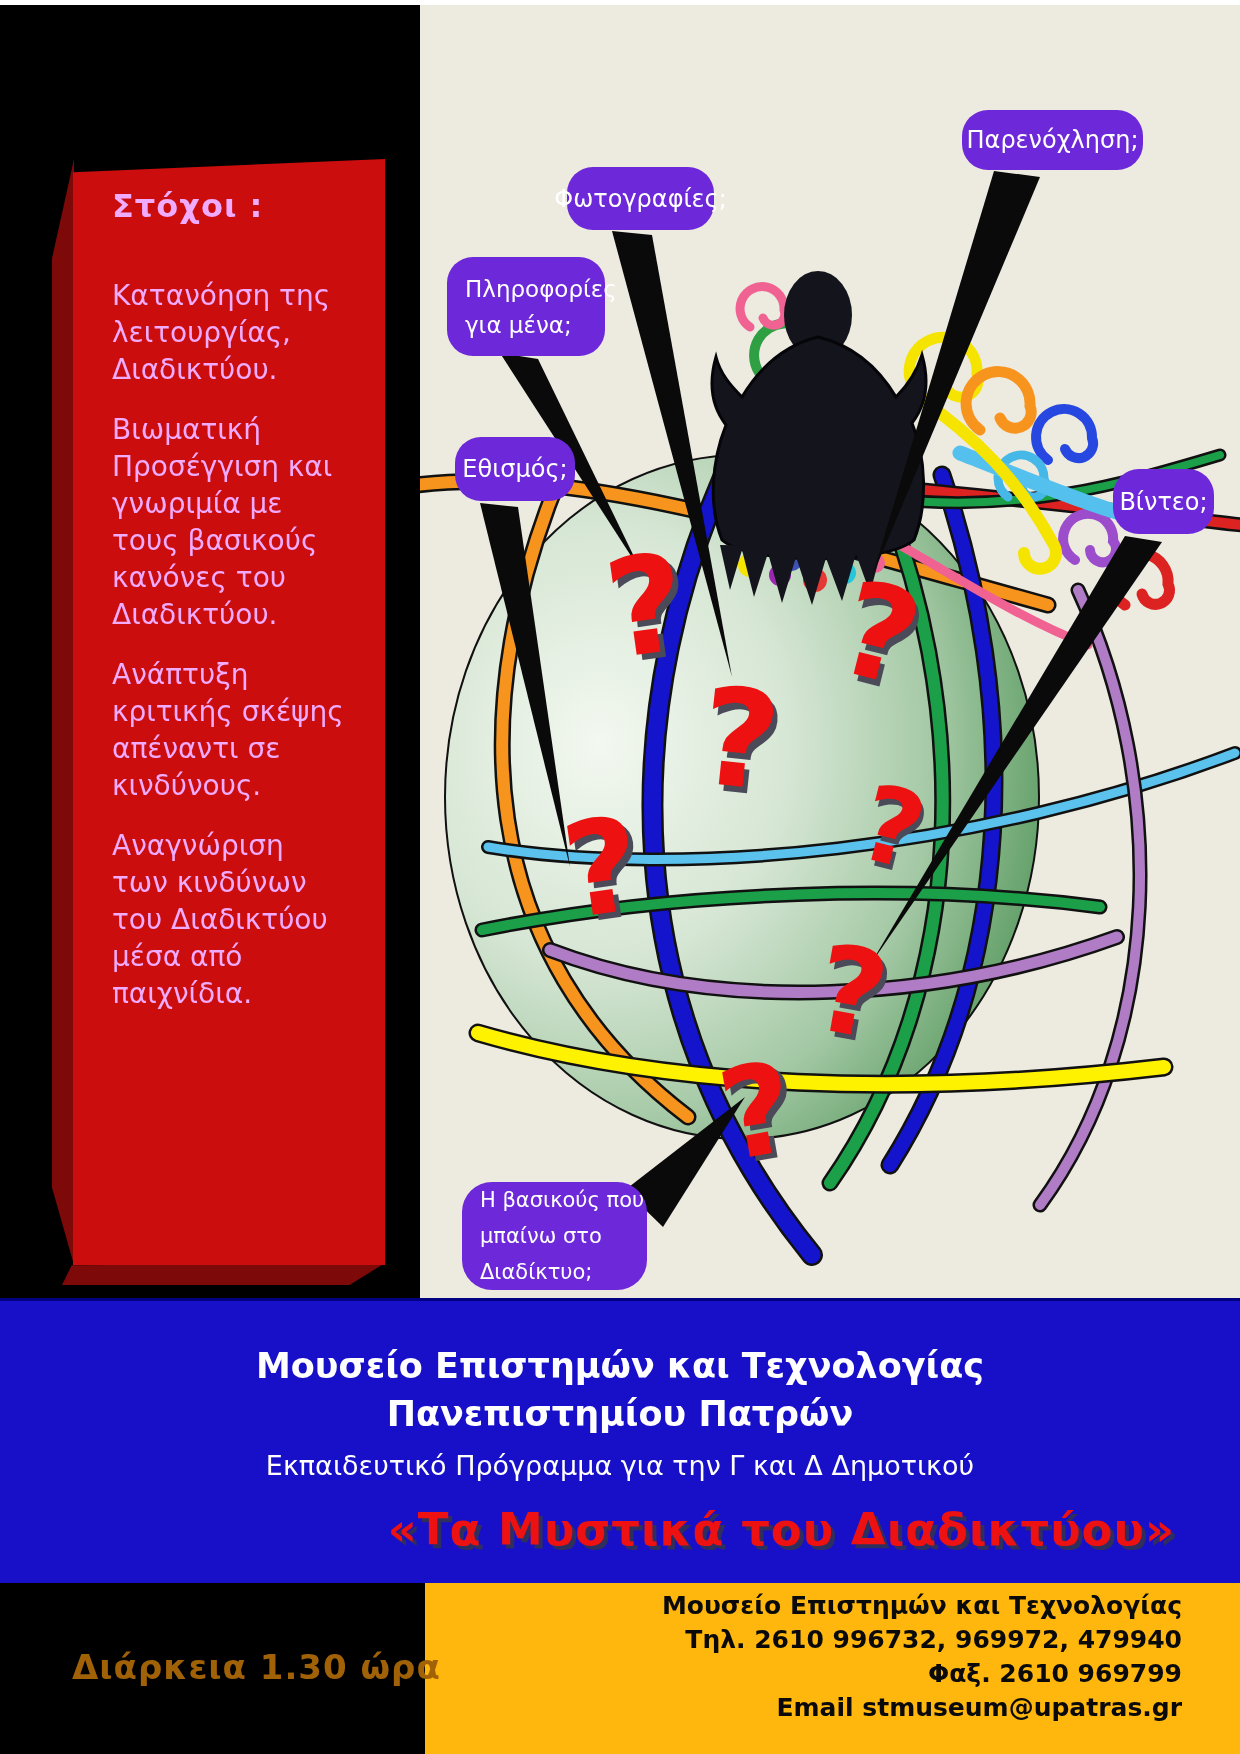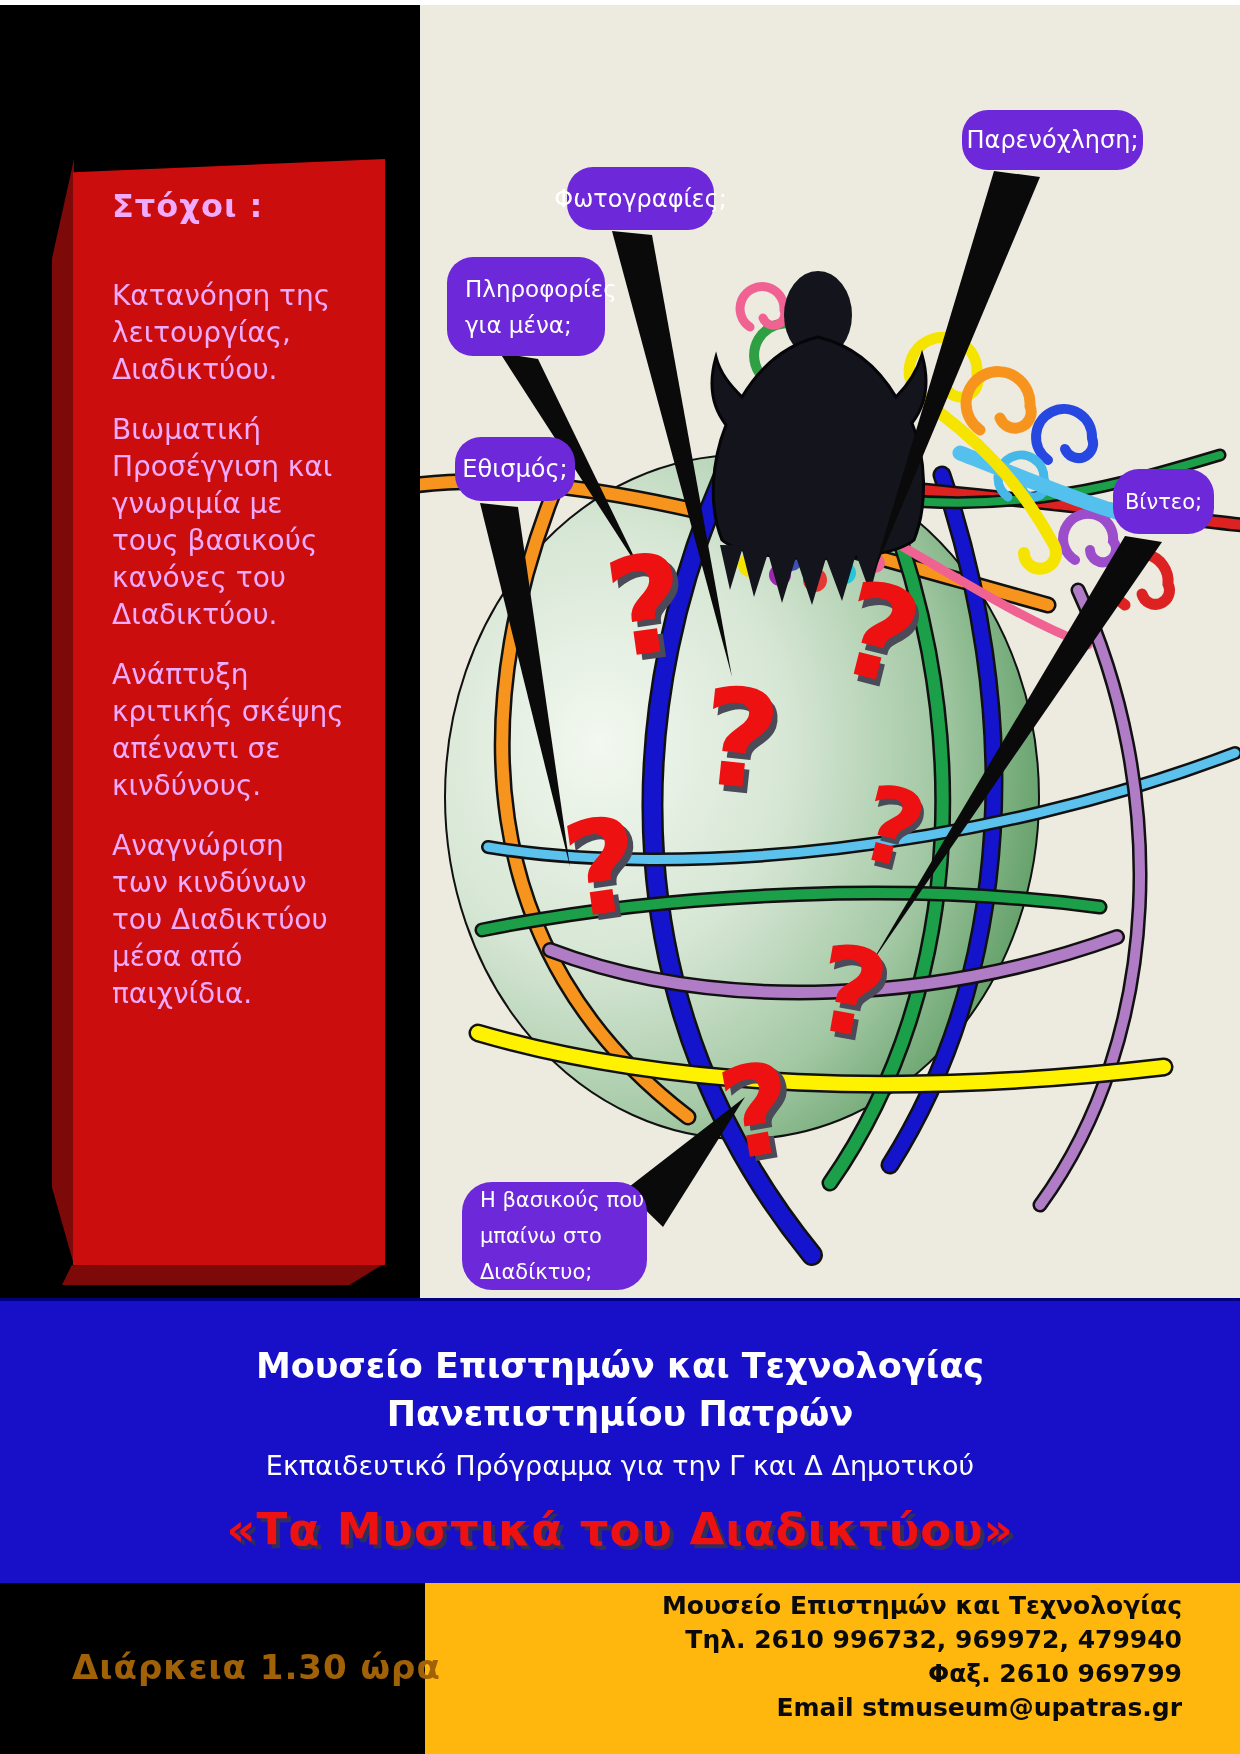--- a/index.html
+++ b/index.html
@@ -22,38 +22,38 @@
 
   
   .bubble{position:absolute;background:#6d28d9;color:#fff;border-radius:26px;
           display:flex;align-items:center;justify-content:center;text-align:left;
           white-space:pre-line;z-index:5;}
   .bubble.info{left:447px;top:257px;width:140px;height:99px;justify-content:flex-start;
           padding-left:18px;font-size:23px;line-height:36px;}
   .bubble.photos{left:567px;top:167px;width:147px;height:63px;font-size:24px;}
   .bubble.harassment{left:962px;top:110px;width:181px;height:60px;font-size:24px;}
   .bubble.addiction{left:455px;top:437px;width:120px;height:64px;font-size:24px;}
-  .bubble.video{left:1113px;top:469px;width:101px;height:65px;font-size:21px;}
+  .bubble.video{left:1113px;top:469px;width:101px;height:65px;font-size:24px;}
   .bubble.device{left:462px;top:1182px;width:167px;height:108px;justify-content:flex-start;
           padding-left:18px;font-size:21px;line-height:36px;border-radius:30px;}
 
   
   .globe-svg{position:absolute;left:420px;top:5px;width:820px;height:1295px;z-index:2;}
   .qm{fill:#ed1111;font-family:"DejaVu Sans",sans-serif;font-weight:bold;text-anchor:middle;}
   .qm-s{fill:#4a4a58;font-family:"DejaVu Sans",sans-serif;font-weight:bold;text-anchor:middle;}
 
   
   .blue-band{position:absolute;left:0;top:1298px;width:1240px;height:285px;background:#1810c8;
              border-top:3px solid #000080;box-sizing:border-box;z-index:6;}
   .blue-inner{width:1110px;margin:0 auto;text-align:center;color:#fff;}
   .museum-line{font-size:35px;font-weight:bold;line-height:48px;}
   .museum-line.first{margin-top:41px;}
   .program-line{font-size:27px;margin-top:12px;}
   .band-title{font-size:45px;font-weight:bold;margin-top:22px;color:#ee1111;
-              text-shadow:4px 4px 0 #2f2f5e;letter-spacing:1px;}
+              text-shadow:4px 4px 0 #2f2f5e;letter-spacing:1px;text-align:right;}
 
   
   .footer{position:absolute;left:0;top:1583px;width:1240px;height:171px;background:#000;z-index:6;}
   .yellow-block{position:absolute;left:425px;top:0;width:815px;height:171px;background:#ffb60d;
                 box-sizing:border-box;padding:6px 58px 0 0;text-align:right;color:#0a0a0a;}
   .yellow-block div{font-size:25px;font-weight:bold;line-height:34px;}
   .duration{position:absolute;left:72px;top:64px;color:#a16207;font-size:34px;font-weight:bold;
             letter-spacing:1px;}
 </style>
 </head>

